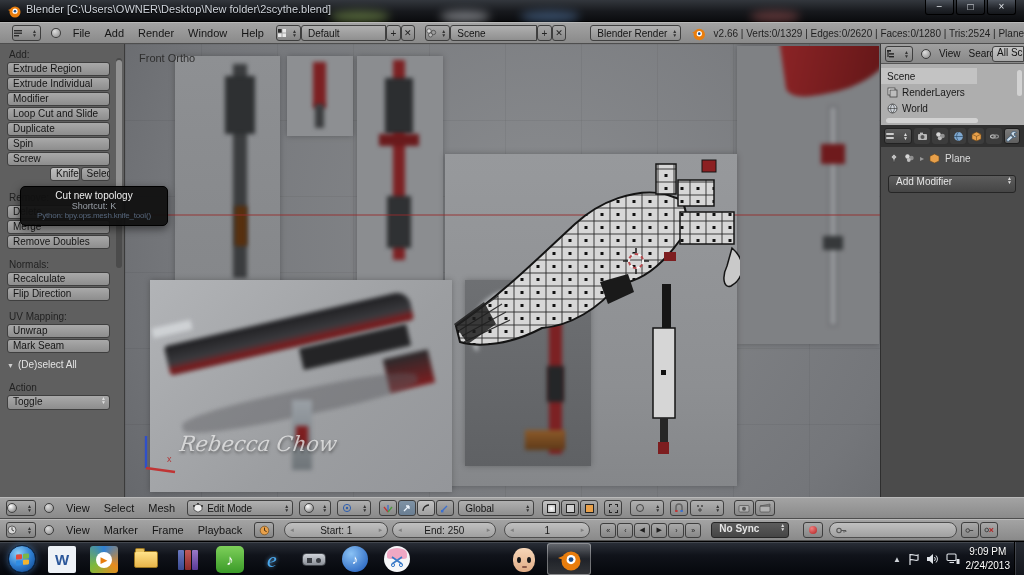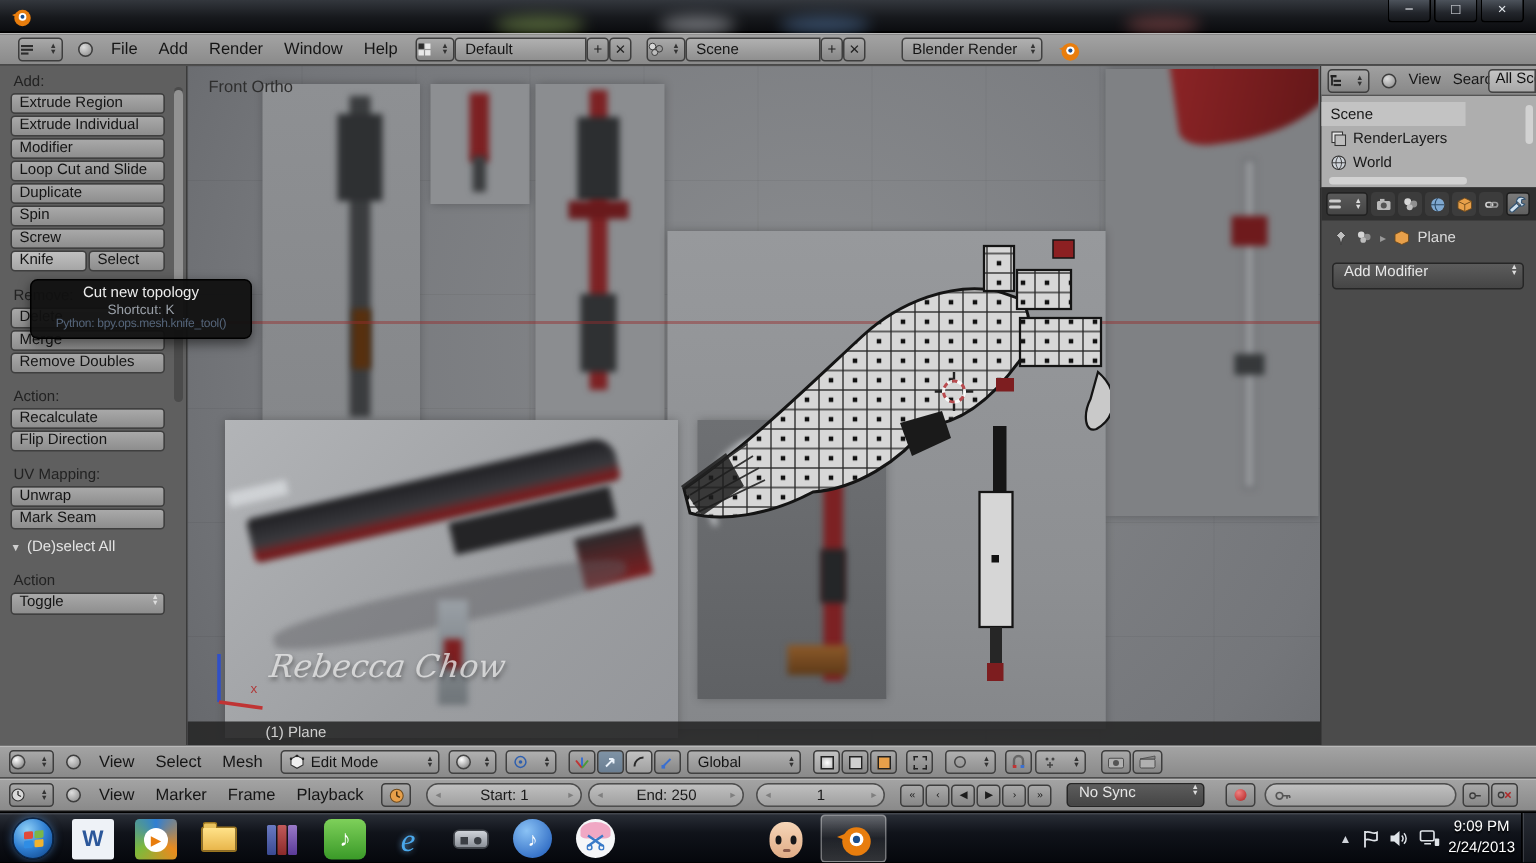--- a/index.html
+++ b/index.html
@@ -108,20 +108,21 @@
     <div class="blob" style="left:330px;width:60px;background:#8fae5a;"></div>
     <div class="blob" style="left:440px;width:50px;background:#c9ccd2;"></div>
     <div class="blob" style="left:520px;width:60px;background:#5a80b0;"></div>
     <div class="blob" style="left:750px;width:50px;background:#a05555;"></div>
     <svg class="blender-logo" viewBox="0 0 14 14">
       <circle cx="8" cy="8" r="5.5" fill="#e87d0d"></circle>
         <circle cx="8" cy="7.2" r="2.6" fill="#fff"></circle>
         <circle cx="8" cy="7.2" r="1.3" fill="#1b4e8c"></circle>
       <path d="M1 6 L6 4 L5 8 Z" fill="#e87d0d"></path>
     </svg>
+    <span class="title-text">Blender [C:\Users\OWNER\Desktop\New folder\2scythe.blend]</span>
     <div class="win-btns">
       <div class="win-btn">−</div>
       <div class="win-btn">□</div>
       <div class="win-btn">×</div>
     </div>
   </div>
 
   <div class="abs bbar" style="left:0;top:22px;width:1024px;height:22px;">
     <div class="hflex" style="gap:0;">
       <div class="ed-icon-btn" style="margin-left:6px;">
@@ -168,43 +169,44 @@
       <div class="btn" style="width:94px;height:16px;padding-left:6px;margin-left:24px;">
         <span>Blender Render</span>
           <span class="updn"></span>
       </div>
       <svg width="15" height="15" viewBox="0 0 14 14" style="margin-left:10px;">
         <circle cx="8" cy="8" r="5.5" fill="#e87d0d"></circle>
           <circle cx="8" cy="7.2" r="2.6" fill="#fff"></circle>
           <circle cx="8" cy="7.2" r="1.3" fill="#1b4e8c"></circle>
           <path d="M1 6 L6 4 L5 8 Z" fill="#e87d0d"></path>
       </svg>
+      <span style="margin-left:8px;font-size:10px;color:#1f1f1f;white-space:nowrap;">v2.66 | Verts:0/1329 | Edges:0/2620 | Faces:0/1280 | Tris:2524 | Plane</span>
     </div>
   </div>
 
   <div class="abs toolshelf">
     <div class="ts-label">Add:</div>
     <div class="ts-btn">Extrude Region</div>
     <div class="ts-btn">Extrude Individual</div>
     <div class="ts-btn">Modifier</div>
     <div class="ts-btn">Loop Cut and Slide</div>
     <div class="ts-btn">Duplicate</div>
     <div class="ts-btn">Spin</div>
     <div class="ts-btn">Screw</div>
     <div class="ts-row">
-      <div class="ts-btn" style="background:linear-gradient(#c0c0c0,#a5a5a5);">Knife</div>
+      <div class="ts-btn" style="background:linear-gradient(#c0c0c0,#a5a5a5);margin-left:43px;">Knife</div>
       <div class="ts-btn">Select</div>
     </div>
     <div class="ts-spacer"></div>
     <div class="ts-label">Remove:</div>
     <div class="ts-btn">Delete</div>
     <div class="ts-btn">Merge</div>
     <div class="ts-btn">Remove Doubles</div>
     <div class="ts-spacer"></div>
-    <div class="ts-label">Action:</div>
+    <div class="ts-label">Normals:</div>
     <div class="ts-btn">Recalculate</div>
     <div class="ts-btn">Flip Direction</div>
     <div class="ts-spacer"></div>
     <div class="ts-label">UV Mapping:</div>
     <div class="ts-btn">Unwrap</div>
     <div class="ts-btn">Mark Seam</div>
     <div class="panel-header">(De)select All</div>
     <div class="ts-label" style="margin-top:10px;">Action</div>
     <div class="ts-btn ddark" style="display:flex;height:15px;">
       <span>Toggle</span>
@@ -289,21 +291,20 @@
       <path d="M13,0 V5 M13,21 V26 M0,13 H5 M21,13 H26" stroke="#222" stroke-width="1.6"></path>
     </svg>
 
     <svg class="abs" style="left:12px;top:388px;" width="42" height="46" viewBox="0 0 42 46">
       <line x1="9" y1="4" x2="9" y2="36" stroke="#3050c8" stroke-width="2.4"></line>
       <line x1="9" y1="36" x2="38" y2="40" stroke="#c03434" stroke-width="2.4"></line>
       <text x="30" y="30" font-size="9" fill="#b03838">x</text>
     </svg>
 
     <span class="vp-label">Front Ortho</span>
-    <div class="vp-bottomband"><span>(1) Plane</span></div>
   </div>
 
   <div class="abs outliner">
     <div class="outliner-header">
       <div class="ed-icon-btn" style="width:28px;">
         <svg width="10" height="10" viewBox="0 0 10 10">
             <rect x="1" y="1" width="4" height="1.6" fill="#222"></rect>
             <rect x="3" y="4.2" width="5" height="1.4" fill="#222"></rect>
             <rect x="3" y="7" width="5" height="1.4" fill="#222"></rect>
             <rect x="1.4" y="2" width="1.2" height="6" fill="#222"></rect>
@@ -552,21 +553,21 @@
         <span class="sarr" style="right:5px;">▸</span>
       </div>
       <div class="row" style="margin-left:10px;gap:1px;">
         <div class="mini-btn pb-btn">«</div>
         <div class="mini-btn pb-btn">‹</div>
         <div class="mini-btn pb-btn">◀</div>
         <div class="mini-btn pb-btn">▶</div>
         <div class="mini-btn pb-btn">›</div>
         <div class="mini-btn pb-btn">»</div>
       </div>
-      <div class="ddark" style="width:92px;height:16px;margin-left:10px;padding-left:7px;">
+      <div class="ddark" style="width:78px;height:16px;margin-left:10px;padding-left:7px;font-weight:bold;">
         <span>No Sync</span>
         <span class="updn light"></span>
       </div>
       <div class="mini-btn" style="width:20px;margin-left:14px;">
         <span style="width:8px;height:8px;border-radius:50%;background:radial-gradient(circle at 35% 30%,#f08080,#b02020);display:block;"></span>
       </div>
       <div class="pill" style="width:128px;height:16px;margin-left:6px;justify-content:flex-start;padding-left:6px;border-radius:8px;">
         <svg width="11" height="7" viewBox="0 0 11 7">
             <circle cx="3" cy="3.5" r="2.2" fill="none" stroke="#555" stroke-width="1.1"></circle>
             <path d="M5,3.5 H10 M8,3.5 V5.5 M9.8,3.5 V5" stroke="#555" stroke-width="1.1"></path>

